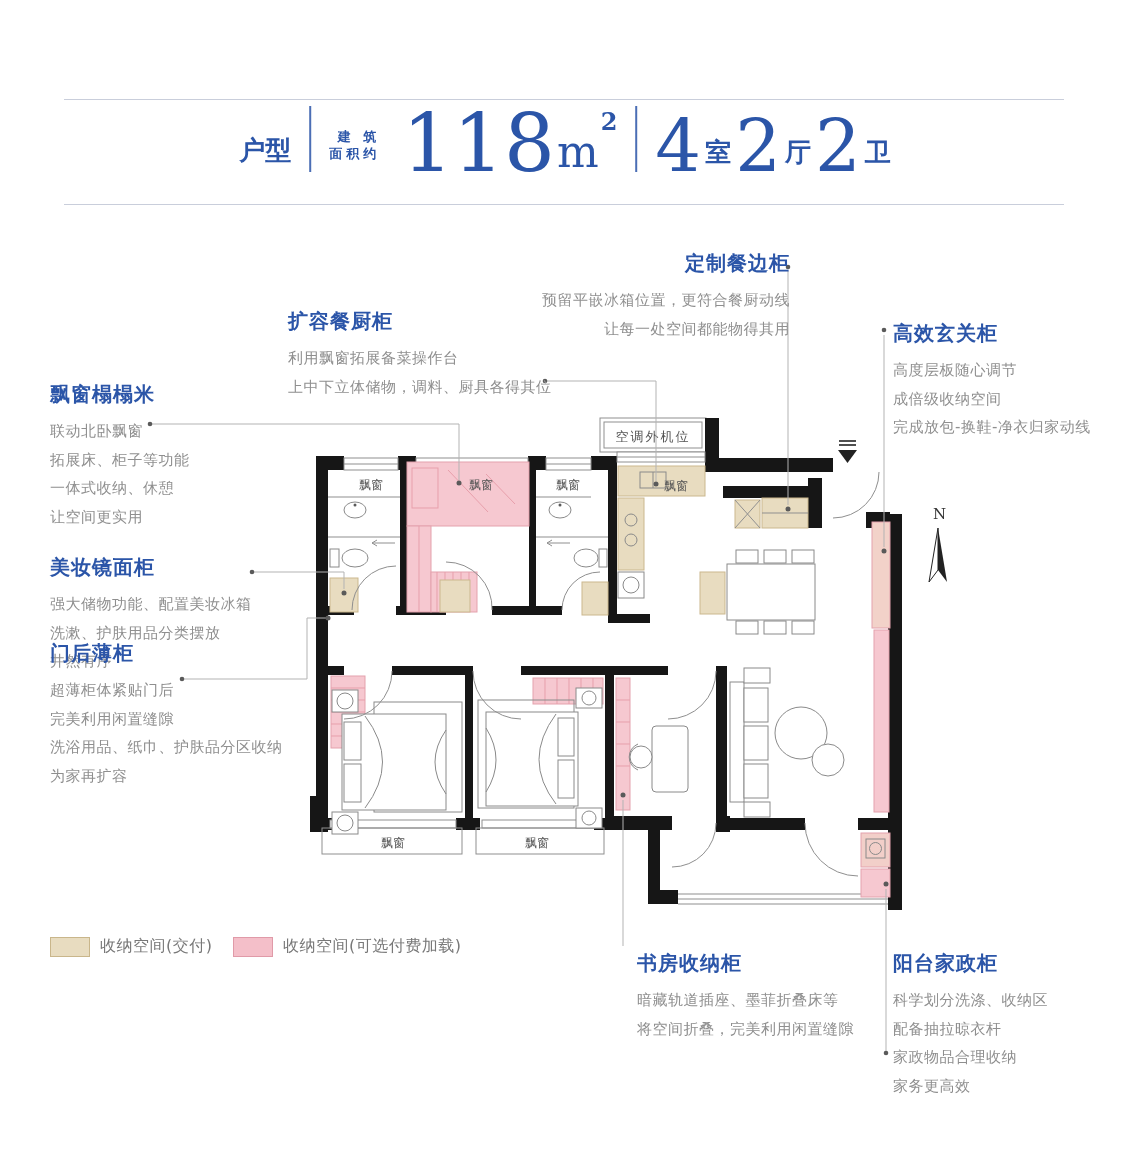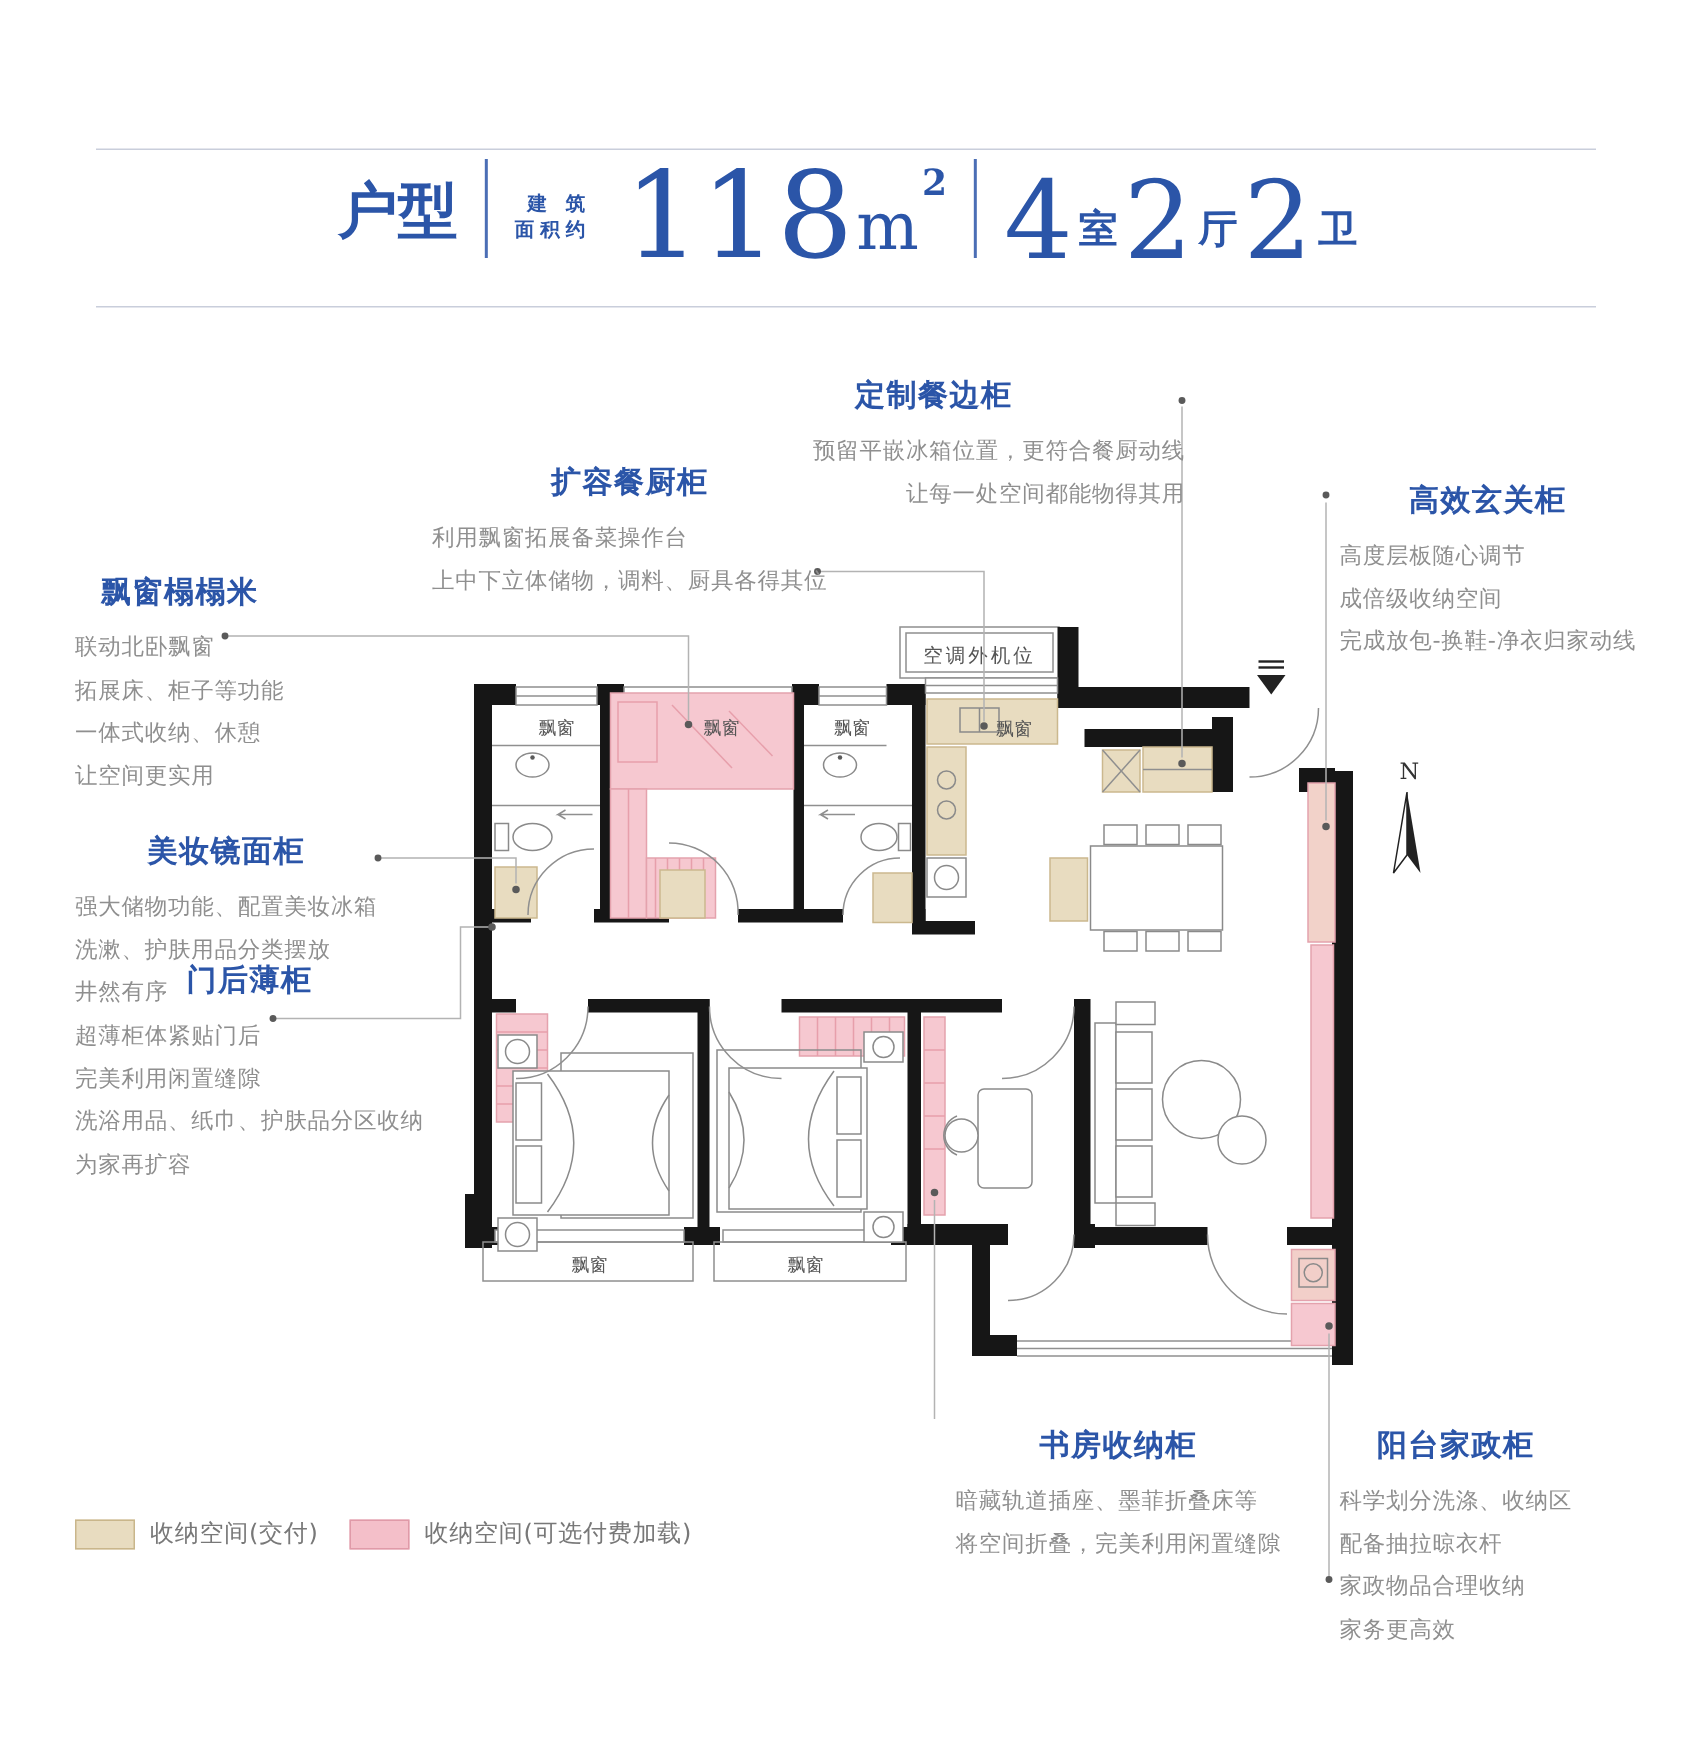--- a/index.html
+++ b/index.html
@@ -4,35 +4,35 @@
 <style>
   html,body{margin:0;padding:0;background:#fff;}
   #page{position:relative;width:1128px;height:1169px;background:#fff;overflow:hidden;
         font-family:"DejaVu Sans",sans-serif;}
   .hrule{position:absolute;left:64px;width:1000px;height:1px;background:#c9cedb;}
   
   #header{position:absolute;top:106px;left:50%;transform:translateX(-50%);
           display:flex;align-items:flex-end;color:#2b55a8;white-space:nowrap;}
   .serif{font-family:"DejaVu Serif",serif;}
   .plan-name{font-size:82px;line-height:.85;}
-  .plan-suffix{font-size:40px;font-weight:700;margin:0 0 10px 6px;}
+  .plan-suffix{font-size:26px;font-weight:700;margin:0 0 10px 6px;}
   .hdr-div{width:2px;height:66px;background:#2b55a8;opacity:.85;margin:0 18px 6px 18px;align-self:flex-end;}
   .area-prefix{font-size:13px;line-height:17px;letter-spacing:4px;margin:0 22px 16px 0;font-weight:600;text-align:right;}
   .area-num{font-size:80px;line-height:.85;}
   .area-unit{font-size:44px;line-height:1;margin:0 0 4px 2px;}
   .area-sup{font-size:24px;font-weight:700;margin:0 0 42px 2px;}
   .room-num{font-size:72px;line-height:.85;}
   .room-unit{font-size:26px;font-weight:700;margin:0 4px 8px 4px;}
   
   .anno{position:absolute;}
-  .anno-title{font-size:20px;font-weight:700;color:#2b55a8;letter-spacing:1px;margin-bottom:9px;text-align:center;}
+  .anno-title{font-size:20px;font-weight:700;color:#2b55a8;letter-spacing:1px;margin-bottom:9px;}
   .anno-line{font-size:15px;color:#8f8f8f;line-height:28.5px;letter-spacing:.5px;}
   .right-align{text-align:right;}
   
-  .legend-item{position:absolute;top:1012px;display:flex;align-items:flex-end;}
+  .legend-item{position:absolute;top:936px;display:flex;align-items:flex-end;}
   .swatch{width:38px;height:18px;border:1px solid #c9b68b;background:#e8dcc0;margin-right:10px;}
   .swatch.pink{border:1px solid #e09aa8;background:#f4bfc9;}
   .legend-label{font-size:16px;color:#787878;letter-spacing:.5px;}
   
   #plan-svg{position:absolute;left:0;top:0;}
   .wall{fill:#161616;}
   .thin{stroke:#8f8f8f;stroke-width:1;fill:none;}
   .thinw{stroke:#8f8f8f;stroke-width:1;fill:#fff;}
   .furn{stroke:#8a8a8a;stroke-width:1;fill:#fff;}
   .furno{stroke:#8a8a8a;stroke-width:1;fill:none;}

